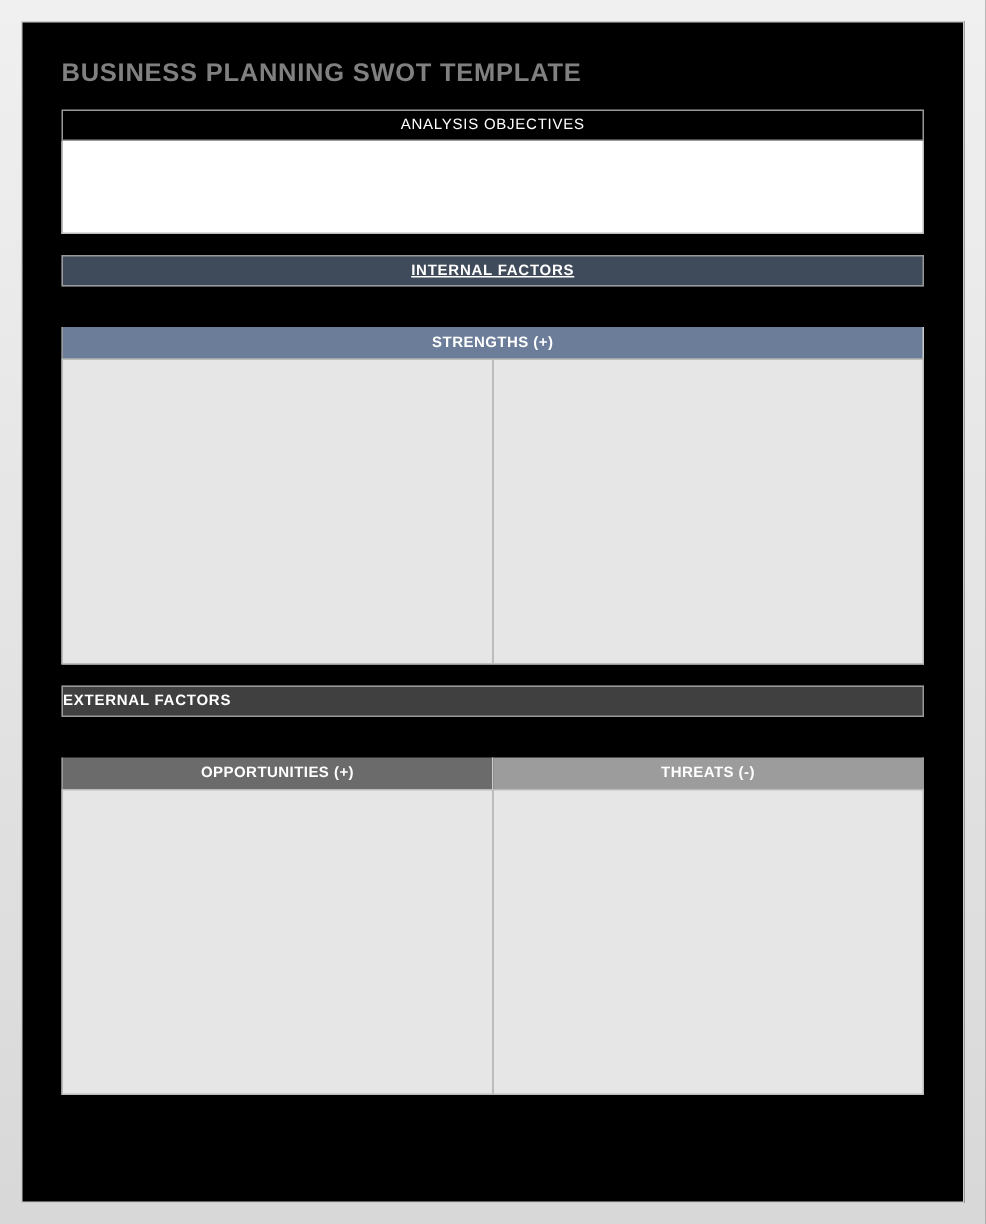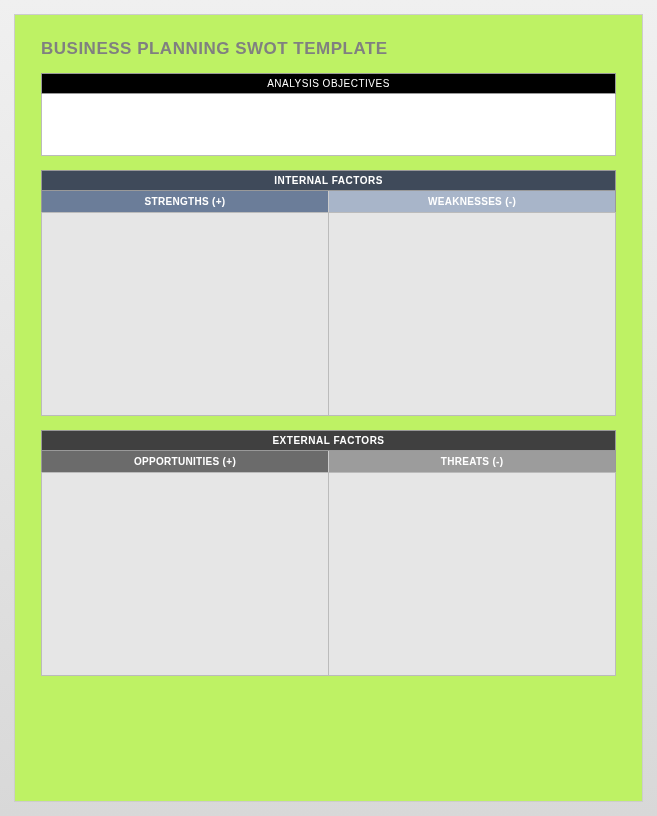--- a/index.html
+++ b/index.html
@@ -6,21 +6,21 @@
   body {
     width: 657px;
     height: 816px;
     background: linear-gradient(to bottom, #f0f0f0, #d8d8d8);
     font-family: Arial, Helvetica, sans-serif;
     padding: 14px;
   }
   .page {
     width: 100%;
     height: 100%;
-    background: #bef264;
+    background: #000000;
     border: 1px solid #ccc;
     padding: 24px 26px 20px 26px;
   }
   .title {
     font-size: 17px;
     font-weight: bold;
     color: #808080;
     letter-spacing: 0.5px;
     margin-bottom: 14px;
   }
@@ -39,43 +39,45 @@
   }
   .header-darkblue {
     background: #3f4a5a;
     color: #ffffff;
     text-align: center;
     font-size: 10px;
     font-weight: bold;
     letter-spacing: 0.5px;
     padding: 4px 0;
     border: 1px solid #999;
+    text-decoration: underline;
   }
   .header-darkgray {
     background: #404040;
     color: #ffffff;
-    text-align: center;
+    text-align: left;
     font-size: 10px;
     font-weight: bold;
     letter-spacing: 0.5px;
     padding: 4px 0;
     border: 1px solid #999;
   }
   .two-col {
     display: flex;
     width: 100%;
   }
   .subheader {
     flex: 1;
     text-align: center;
     font-size: 10px;
     font-weight: bold;
     color: #ffffff;
     padding: 5px 0;
     letter-spacing: 0.3px;
+    margin-top: 27px;
   }
   .sub-blue-dark {
     background: #6b7d99;
     border-left: 1px solid #999;
     border-right: 1px solid #ccc;
   }
   .sub-blue-light {
     background: #a8b5c9;
     border-right: 1px solid #999;
   }
@@ -123,21 +125,20 @@
 
   <div class="section">
     <div class="header-black">ANALYSIS OBJECTIVES</div>
     <div class="content-white h-objectives"></div>
   </div>
 
   <div class="section">
     <div class="header-darkblue">INTERNAL FACTORS</div>
     <div class="two-col">
       <div class="subheader sub-blue-dark">STRENGTHS (+)</div>
-      <div class="subheader sub-blue-light">WEAKNESSES (-)</div>
     </div>
     <div class="content-row h-internal">
       <div class="content-cell"></div>
       <div class="content-cell"></div>
     </div>
   </div>
 
   <div class="section">
     <div class="header-darkgray">EXTERNAL FACTORS</div>
     <div class="two-col">

